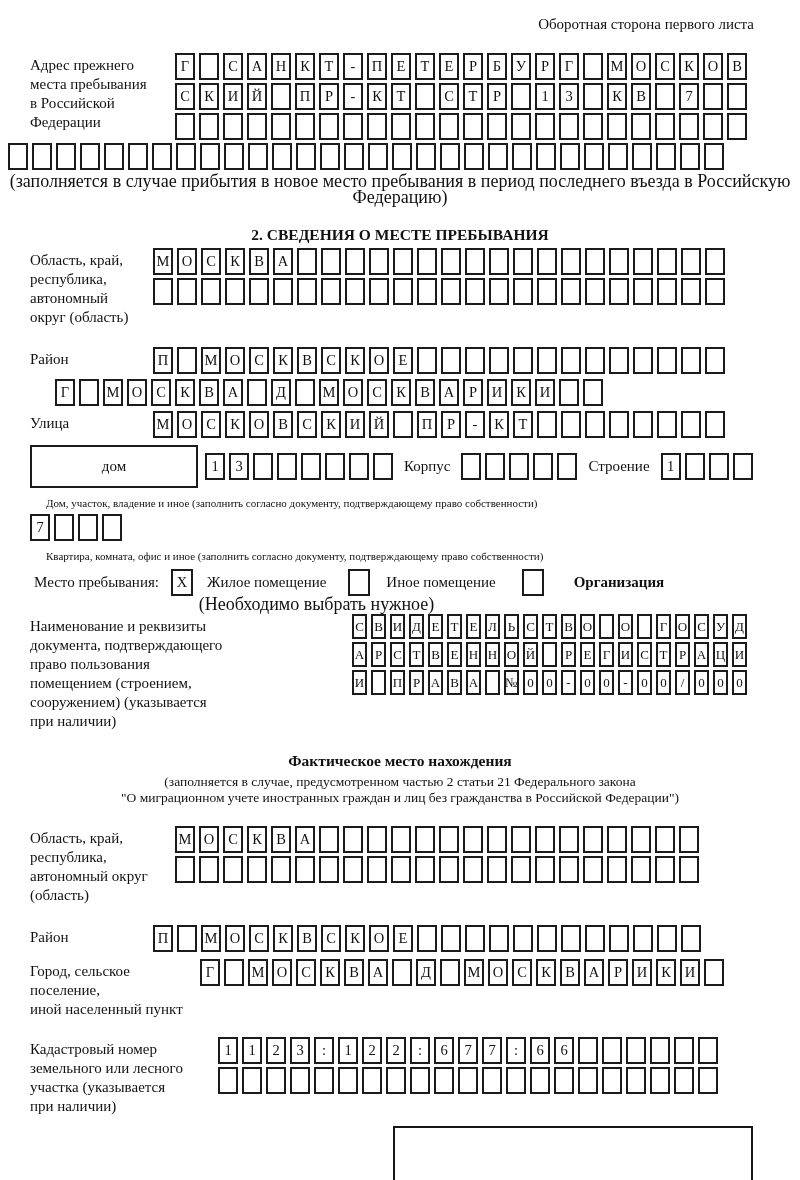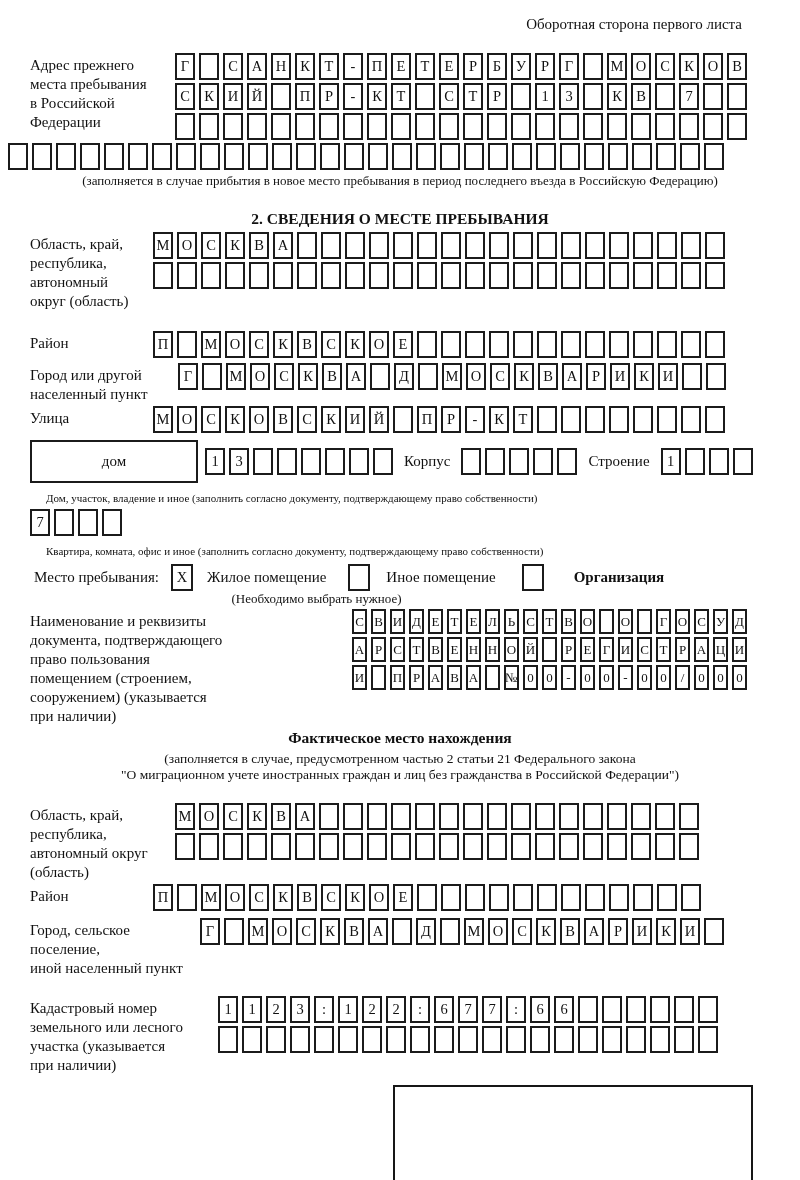--- a/index.html
+++ b/index.html
@@ -3,61 +3,61 @@
 <meta charset="utf-8">
 <style>
   * { box-sizing: border-box; margin: 0; padding: 0; }
   html, body { background: #ffffff; }
   body {
     width: 800px; height: 1180px; overflow: hidden;
     color: #111; position: relative;
     font-family: "Liberation Serif", "DejaVu Serif", serif;
     font-size: 15px;
   }
-  .top-title { text-align: right; padding-right: 58px; margin-top: 16px; }
+  .top-title { text-align: right; padding-right: 46px; margin-top: 16px; }
 
   .field { display: flex; padding-left: 30px; align-items: flex-start; }
   .label { width: 145px; flex: none; white-space: pre-line; line-height: 19px; padding-top: 3px; }
   .label.w123 { width: 123px; }
   .label.w170 { width: 170px; }
   .label.w188 { width: 188px; }
   .label.w322 { width: 322px; }
 
   .boxrow { display: flex; gap: 4px; margin-bottom: 3px; }
   .cell {
     width: 20px; height: 27px; flex: none;
     border: 2px solid #1b1b1b; background: #fff;
     display: flex; align-items: center; justify-content: center;
     font-size: 14.5px;
   }
   .cell.sm { width: 15px; height: 25px; font-size: 13px; }
   .indent25 { margin-left: 25px; }
 
-  .note { text-align: center; font-size: 13px; line-height: 16px; }
+  .note { text-align: center; font-size: 18px; line-height: 16px; }
   .h-bold { text-align: center; font-weight: bold; font-size: 15.5px; line-height: 19px; }
 
   .house-row { display: flex; align-items: center; padding-left: 30px; gap: 7px; }
   .widebox {
     border: 2px solid #1b1b1b; height: 43px; flex: none;
     display: flex; align-items: center; justify-content: center; font-size: 15px;
   }
   .widebox.dom { width: 168px; }
   .widebox.kv { width: 200px; }
   .inline-lbl { padding: 0 4px; white-space: nowrap; }
   .caption { font-size: 11px; padding-left: 46px; line-height: 17px; margin-top: 7px; }
 
   .chk-row { display: flex; align-items: center; padding-left: 34px; }
   .chk { width: 22px; }
   .chk-row .opt { white-space: nowrap; }
 
   .stamp-wrap { margin-left: 393px; width: 362px; margin-top: 10px; }
   .stamp-box { width: 360px; height: 173px; border: 2.5px solid #161616; background: #fff; }
 
   .mt2 { margin-top: 2px; } .mt4 { margin-top: 4px; } .mt6 { margin-top: 20px; }
-  .mt8 { margin-top: 2px; } .mt18 { margin-top: 18px; }
+  .mt8 { margin-top: 20px; } .mt18 { margin-top: 18px; }
   .mt20 { margin-top: 20px; }
 </style>
 </head>
 <body>
 
 <div class="top-title">Оборотная сторона первого листа</div>
 
 <div class="field mt20">
   <div class="label">Адрес прежнего
 места пребывания
@@ -265,22 +265,20 @@
       <div class="cell"></div>
       <div class="cell"></div>
       <div class="cell"></div>
       <div class="cell"></div>
       <div class="cell"></div>
       <div class="cell"></div>
     </div>
 </div>
 
 <div class="field mt2">
-  <div class="label w123">Город или другой
-населенный пункт</div>
   <div class="boxrow indent25">
       <div class="cell">Г</div>
       <div class="cell"></div>
       <div class="cell">М</div>
       <div class="cell">О</div>
       <div class="cell">С</div>
       <div class="cell">К</div>
       <div class="cell">В</div>
       <div class="cell">А</div>
       <div class="cell"></div>

